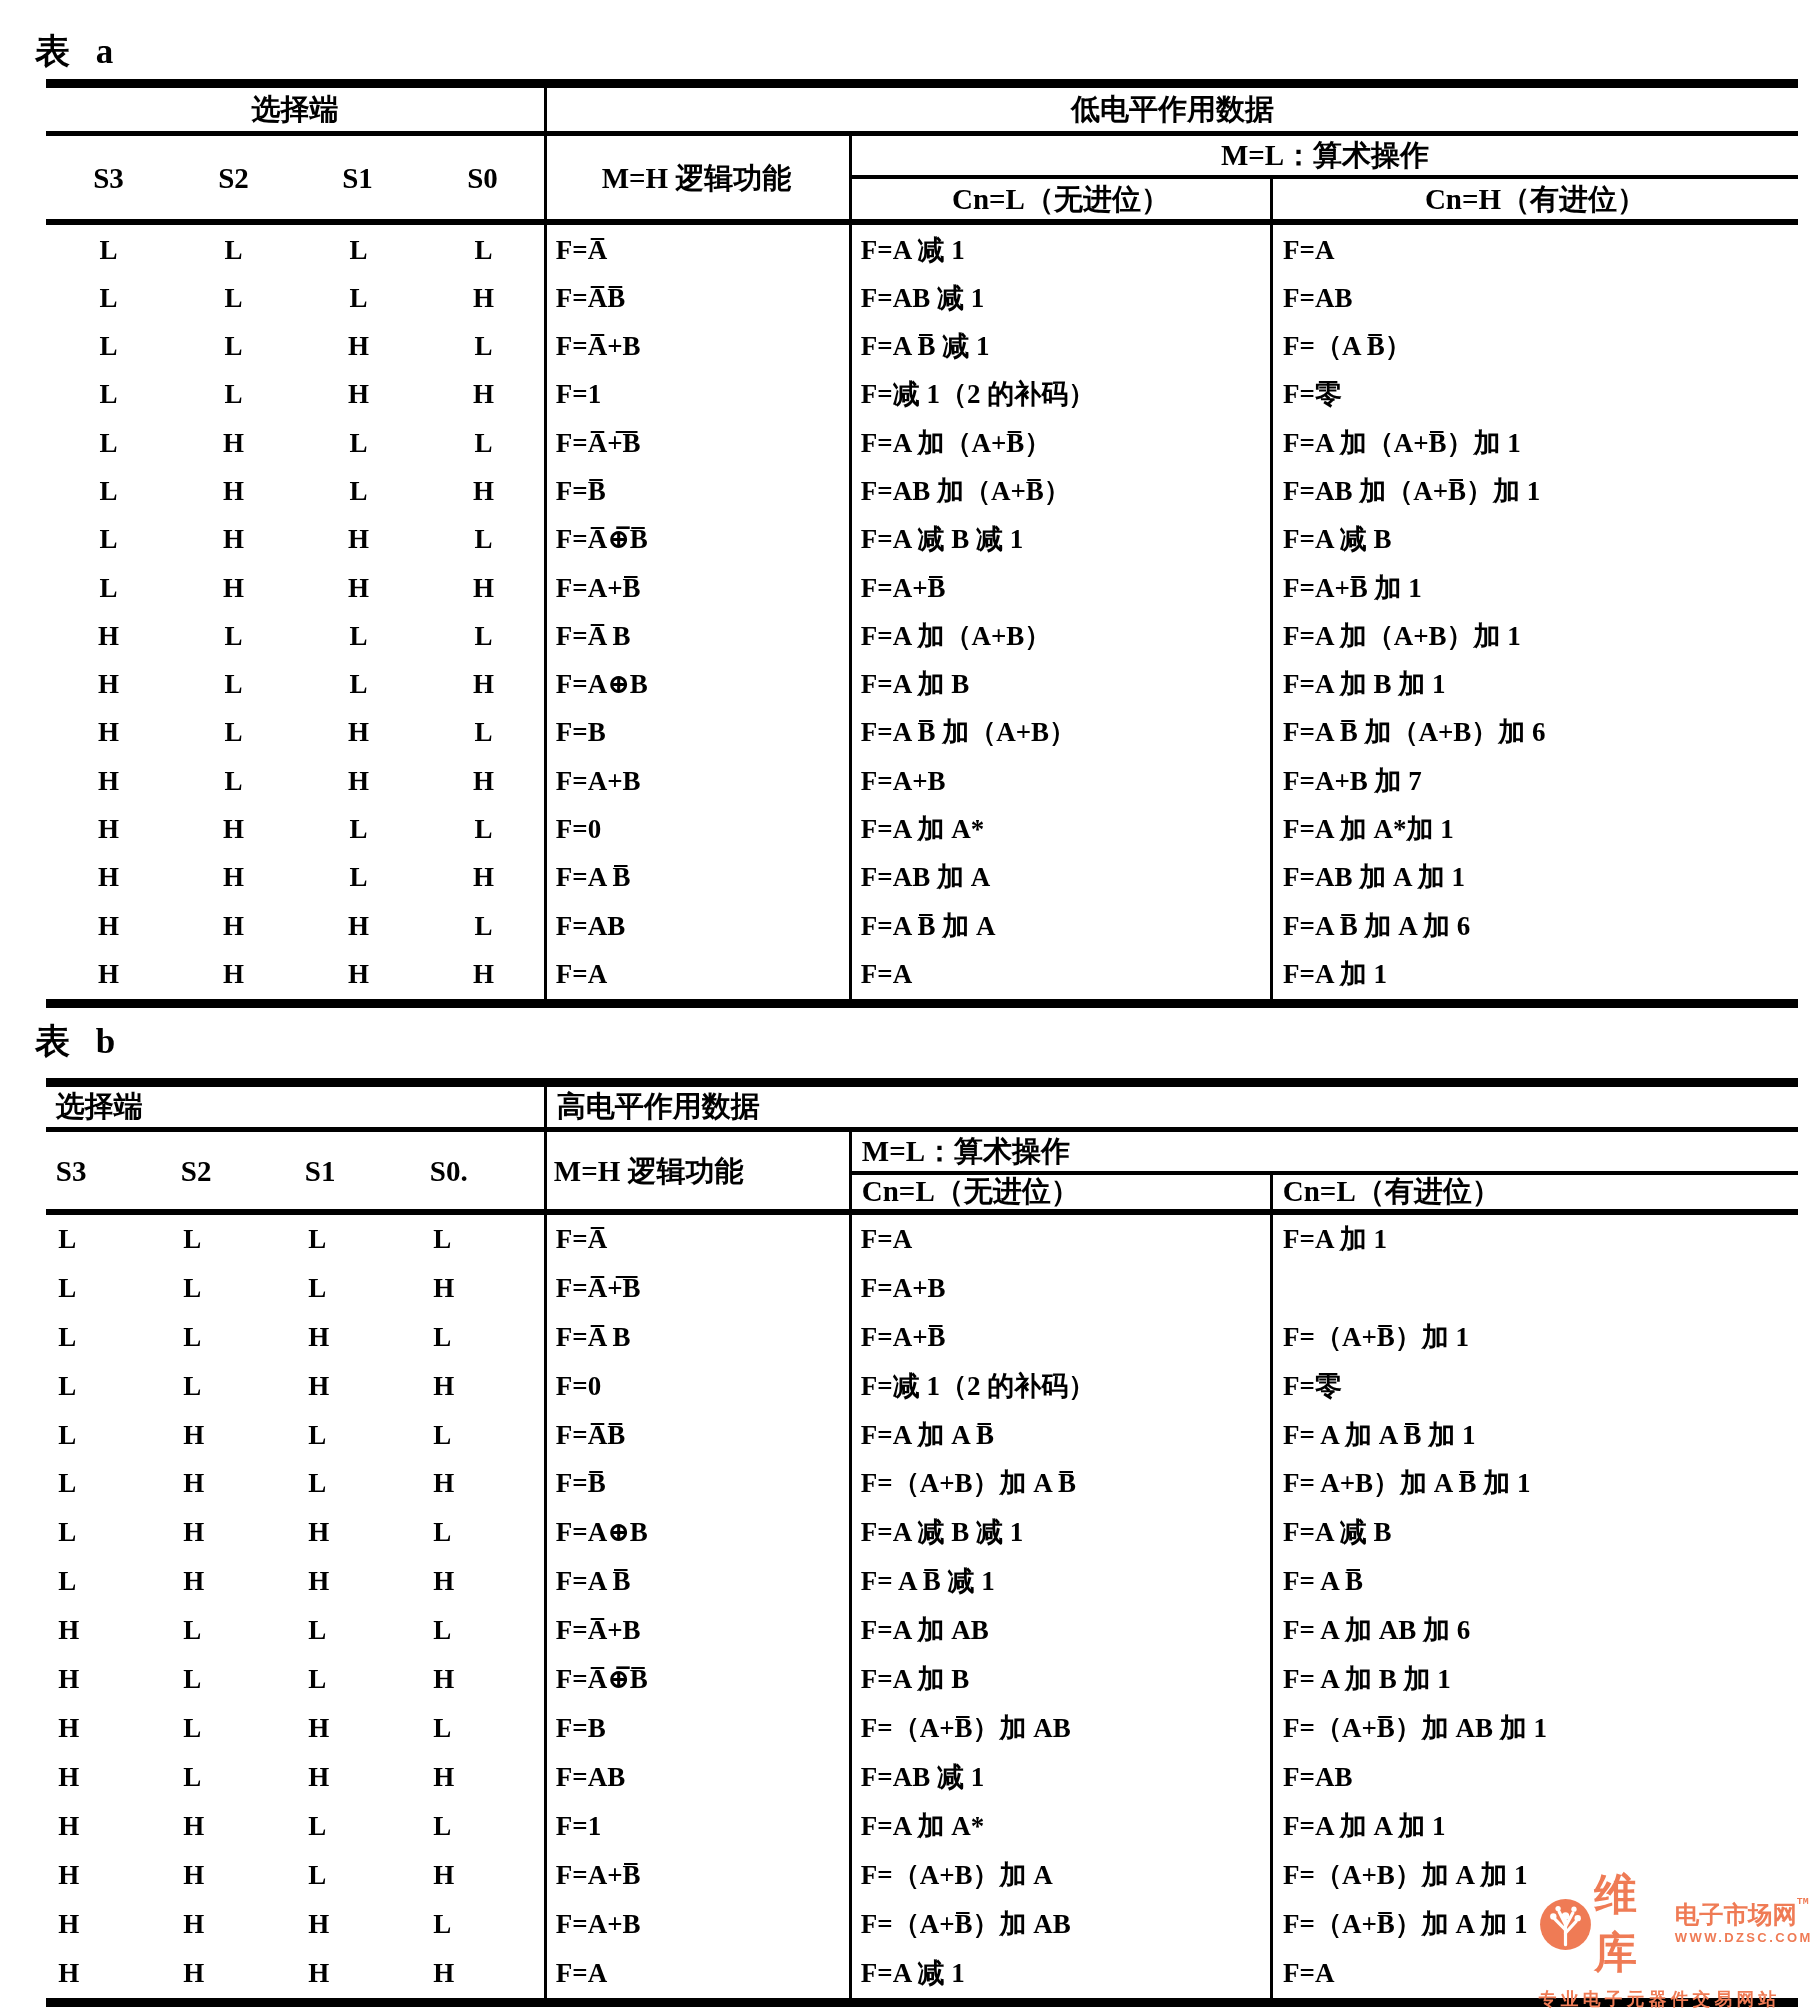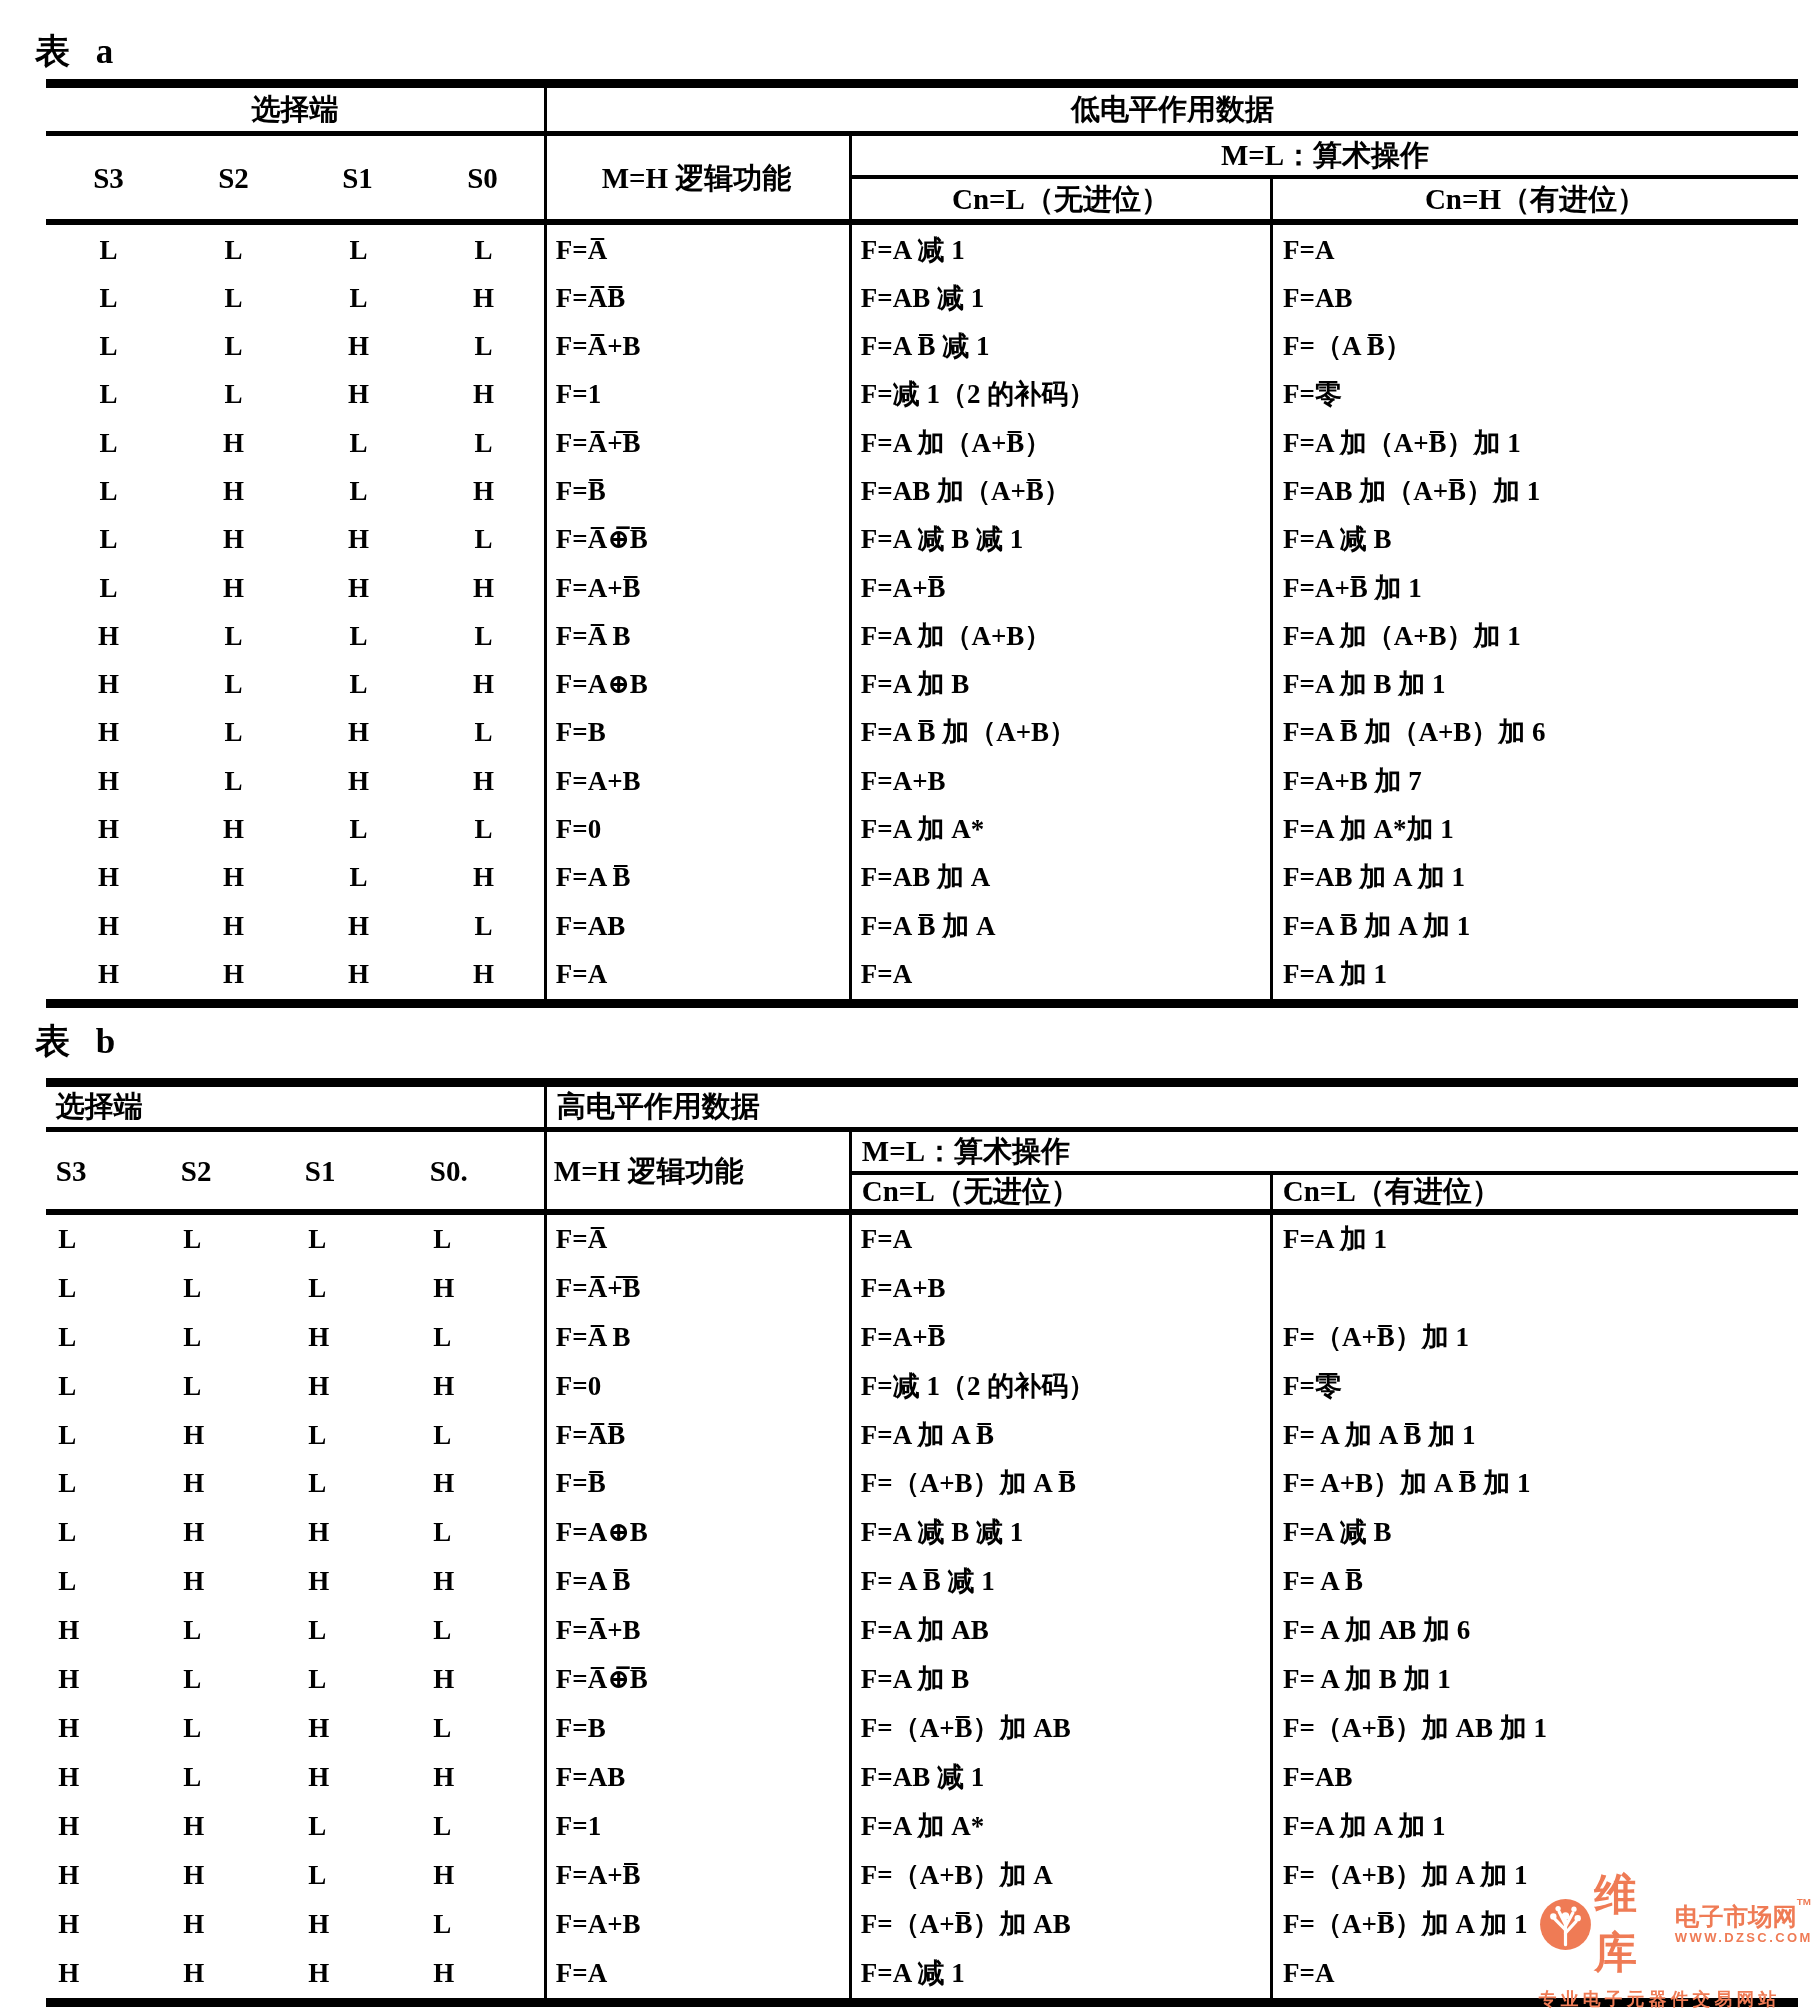--- a/index.html
+++ b/index.html
@@ -63,21 +63,21 @@
   .cr{flex:1;padding-left:11px;}
 
   
   .wm{position:absolute;right:7.3px;bottom:3.7px;width:274px;color:#ef7b55;z-index:5;}
   .wm-row{display:flex;align-items:center;margin-top:18px;}
   .wm-logo{width:53px;height:53px;flex:0 0 53px;}
   .wm-name{font-size:43px;font-weight:bold;letter-spacing:1.2px;margin:0 3.7px 0 2.4px;
            font-family:"Liberation Sans","DejaVu Sans",sans-serif;}
   .wm-col{display:flex;flex-direction:column;line-height:1;}
   .wm-suffix{font-size:24.4px;font-weight:bold;position:relative;
-             font-family:Liberation Sans, sans-serif;}
+             font-family:Liberation Mono, monospace;}
   .wm-tm{font-size:9.8px;vertical-align:top;position:relative;top:-7.3px;}
   .wm-url{font-size:13px;font-weight:bold;letter-spacing:2.4px;margin-top:2.4px;
           font-family:"Liberation Sans","DejaVu Sans",sans-serif;}
   .wm-tagline{margin-top:4.9px;font-size:17.7px;font-weight:bold;letter-spacing:4.3px;white-space:nowrap;
               font-family:"Liberation Sans","DejaVu Sans",sans-serif;}
 </style>
 </head>
 <body>
 
 <div class="page">
@@ -233,21 +233,21 @@
         <div class="cell cm">F=AB 加 A</div>
         <div class="cell cr">F=AB 加 A 加 1</div>
       </div>
         <div class="trow">
         <div class="cell cs">H</div>
         <div class="cell cs">H</div>
         <div class="cell cs">H</div>
         <div class="cell cs">L</div>
         <div class="cell cl">F=AB</div>
         <div class="cell cm">F=A B̅ 加 A</div>
-        <div class="cell cr">F=A B̅ 加 A 加 1</div>
+        <div class="cell cr">F=A B̅ 加 A 加 6</div>
       </div>
         <div class="trow">
         <div class="cell cs">H</div>
         <div class="cell cs">H</div>
         <div class="cell cs">H</div>
         <div class="cell cs">H</div>
         <div class="cell cl">F=A</div>
         <div class="cell cm">F=A</div>
         <div class="cell cr">F=A 加 1</div>
       </div>

